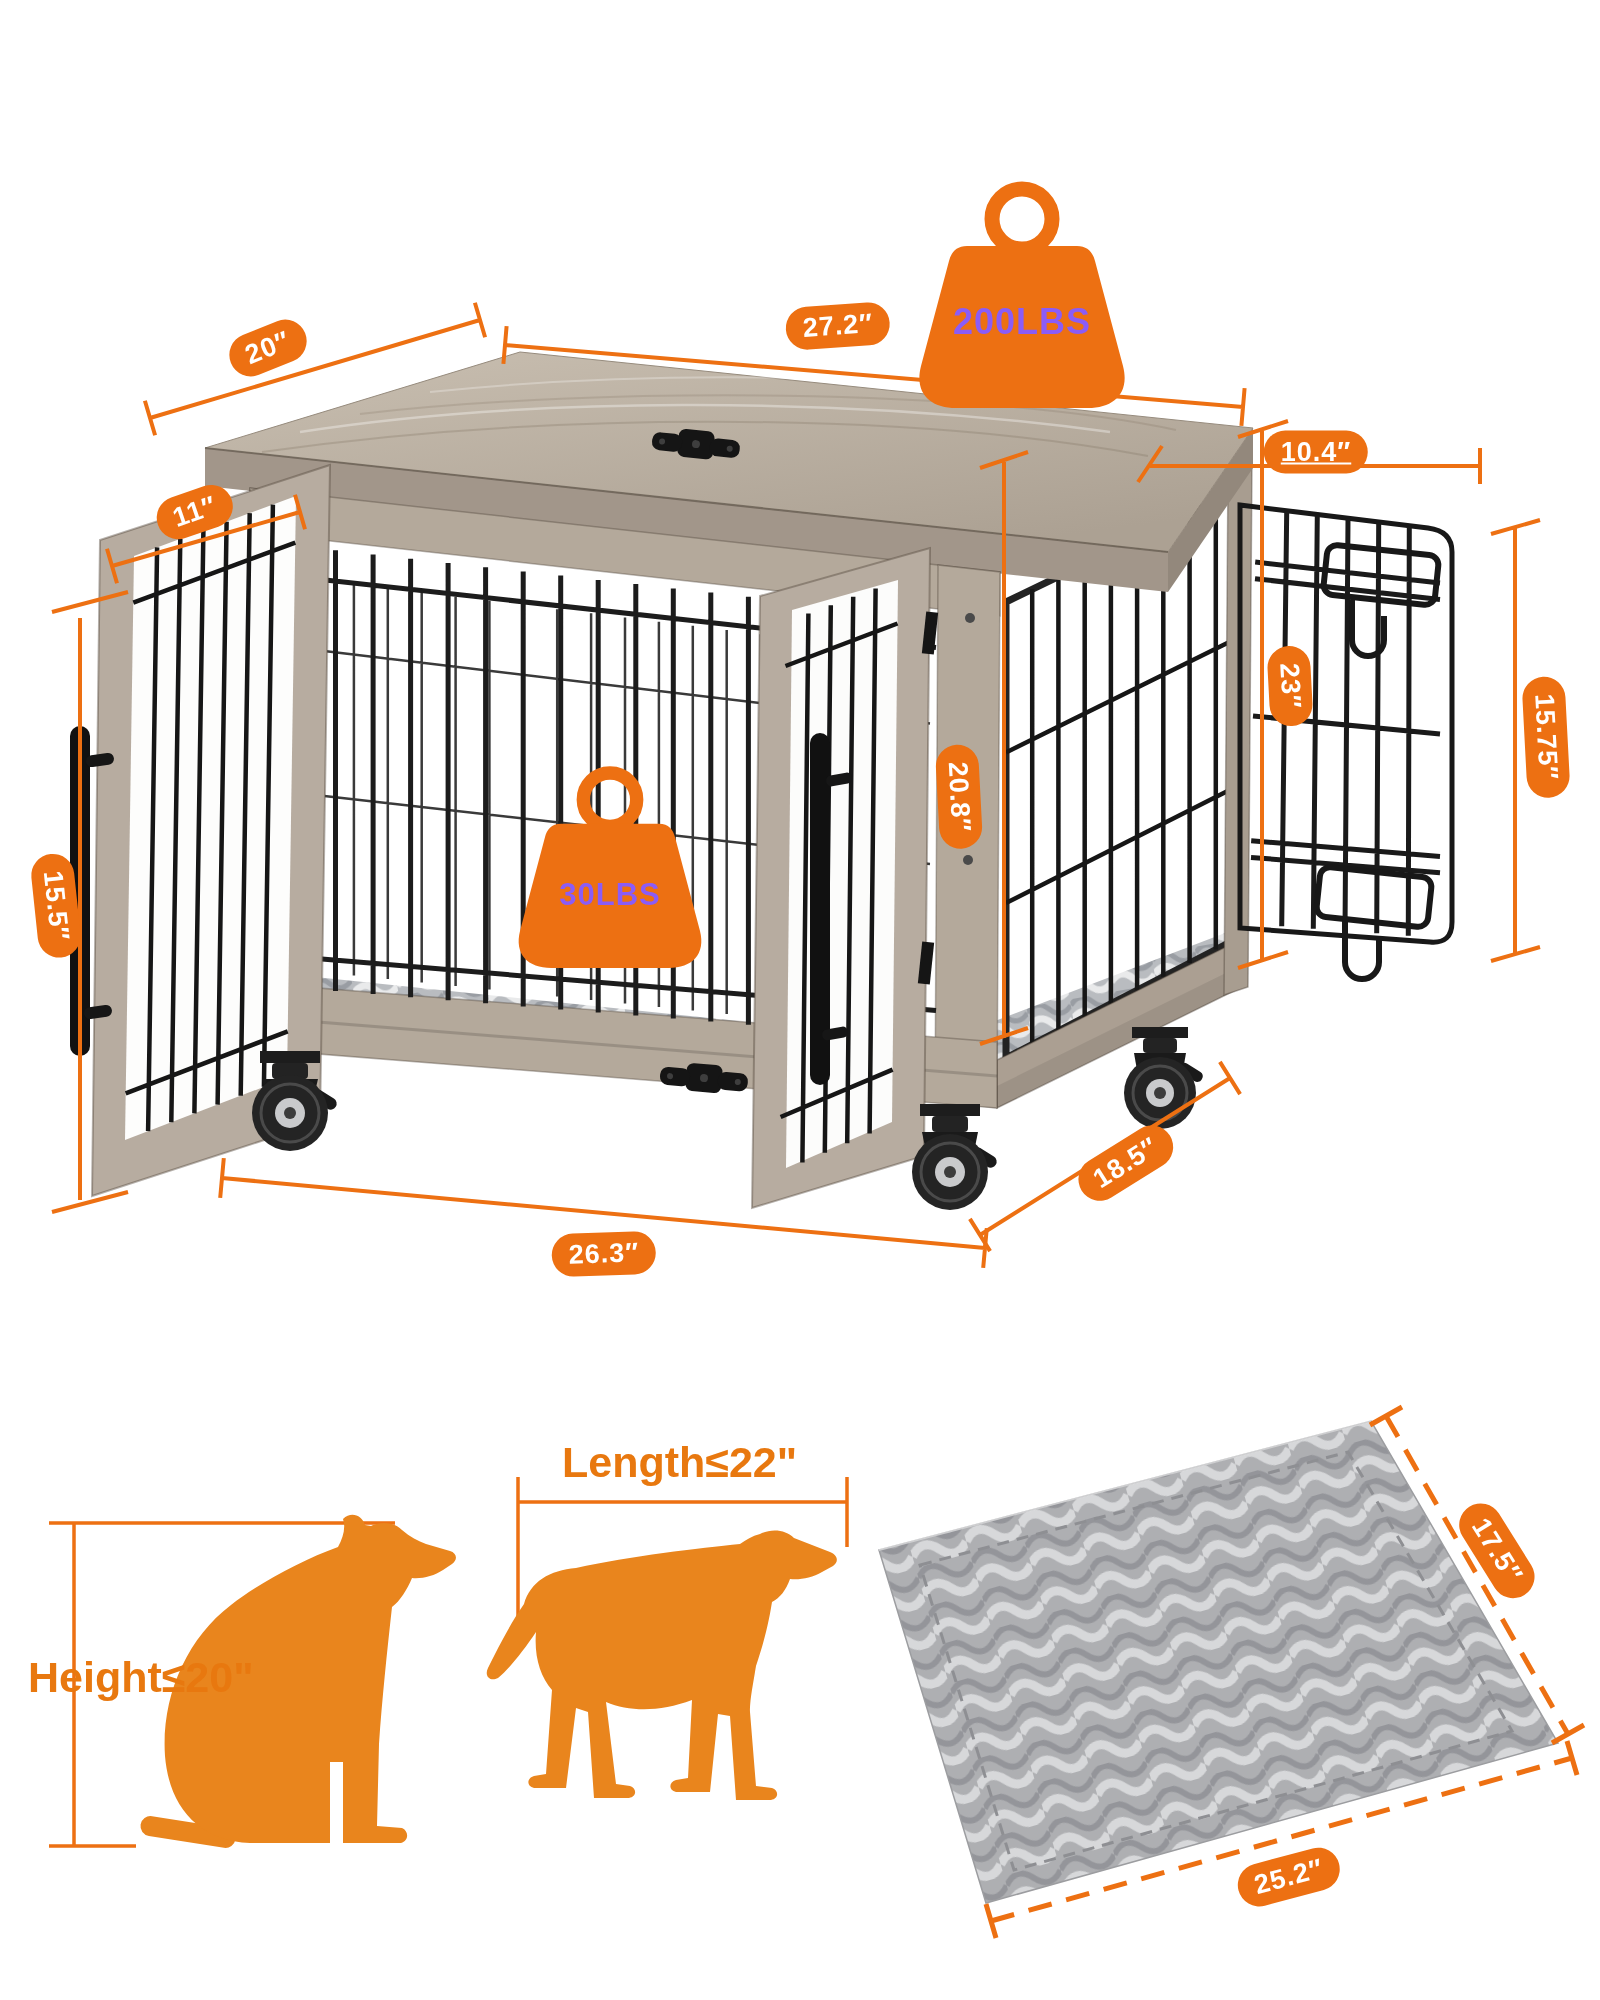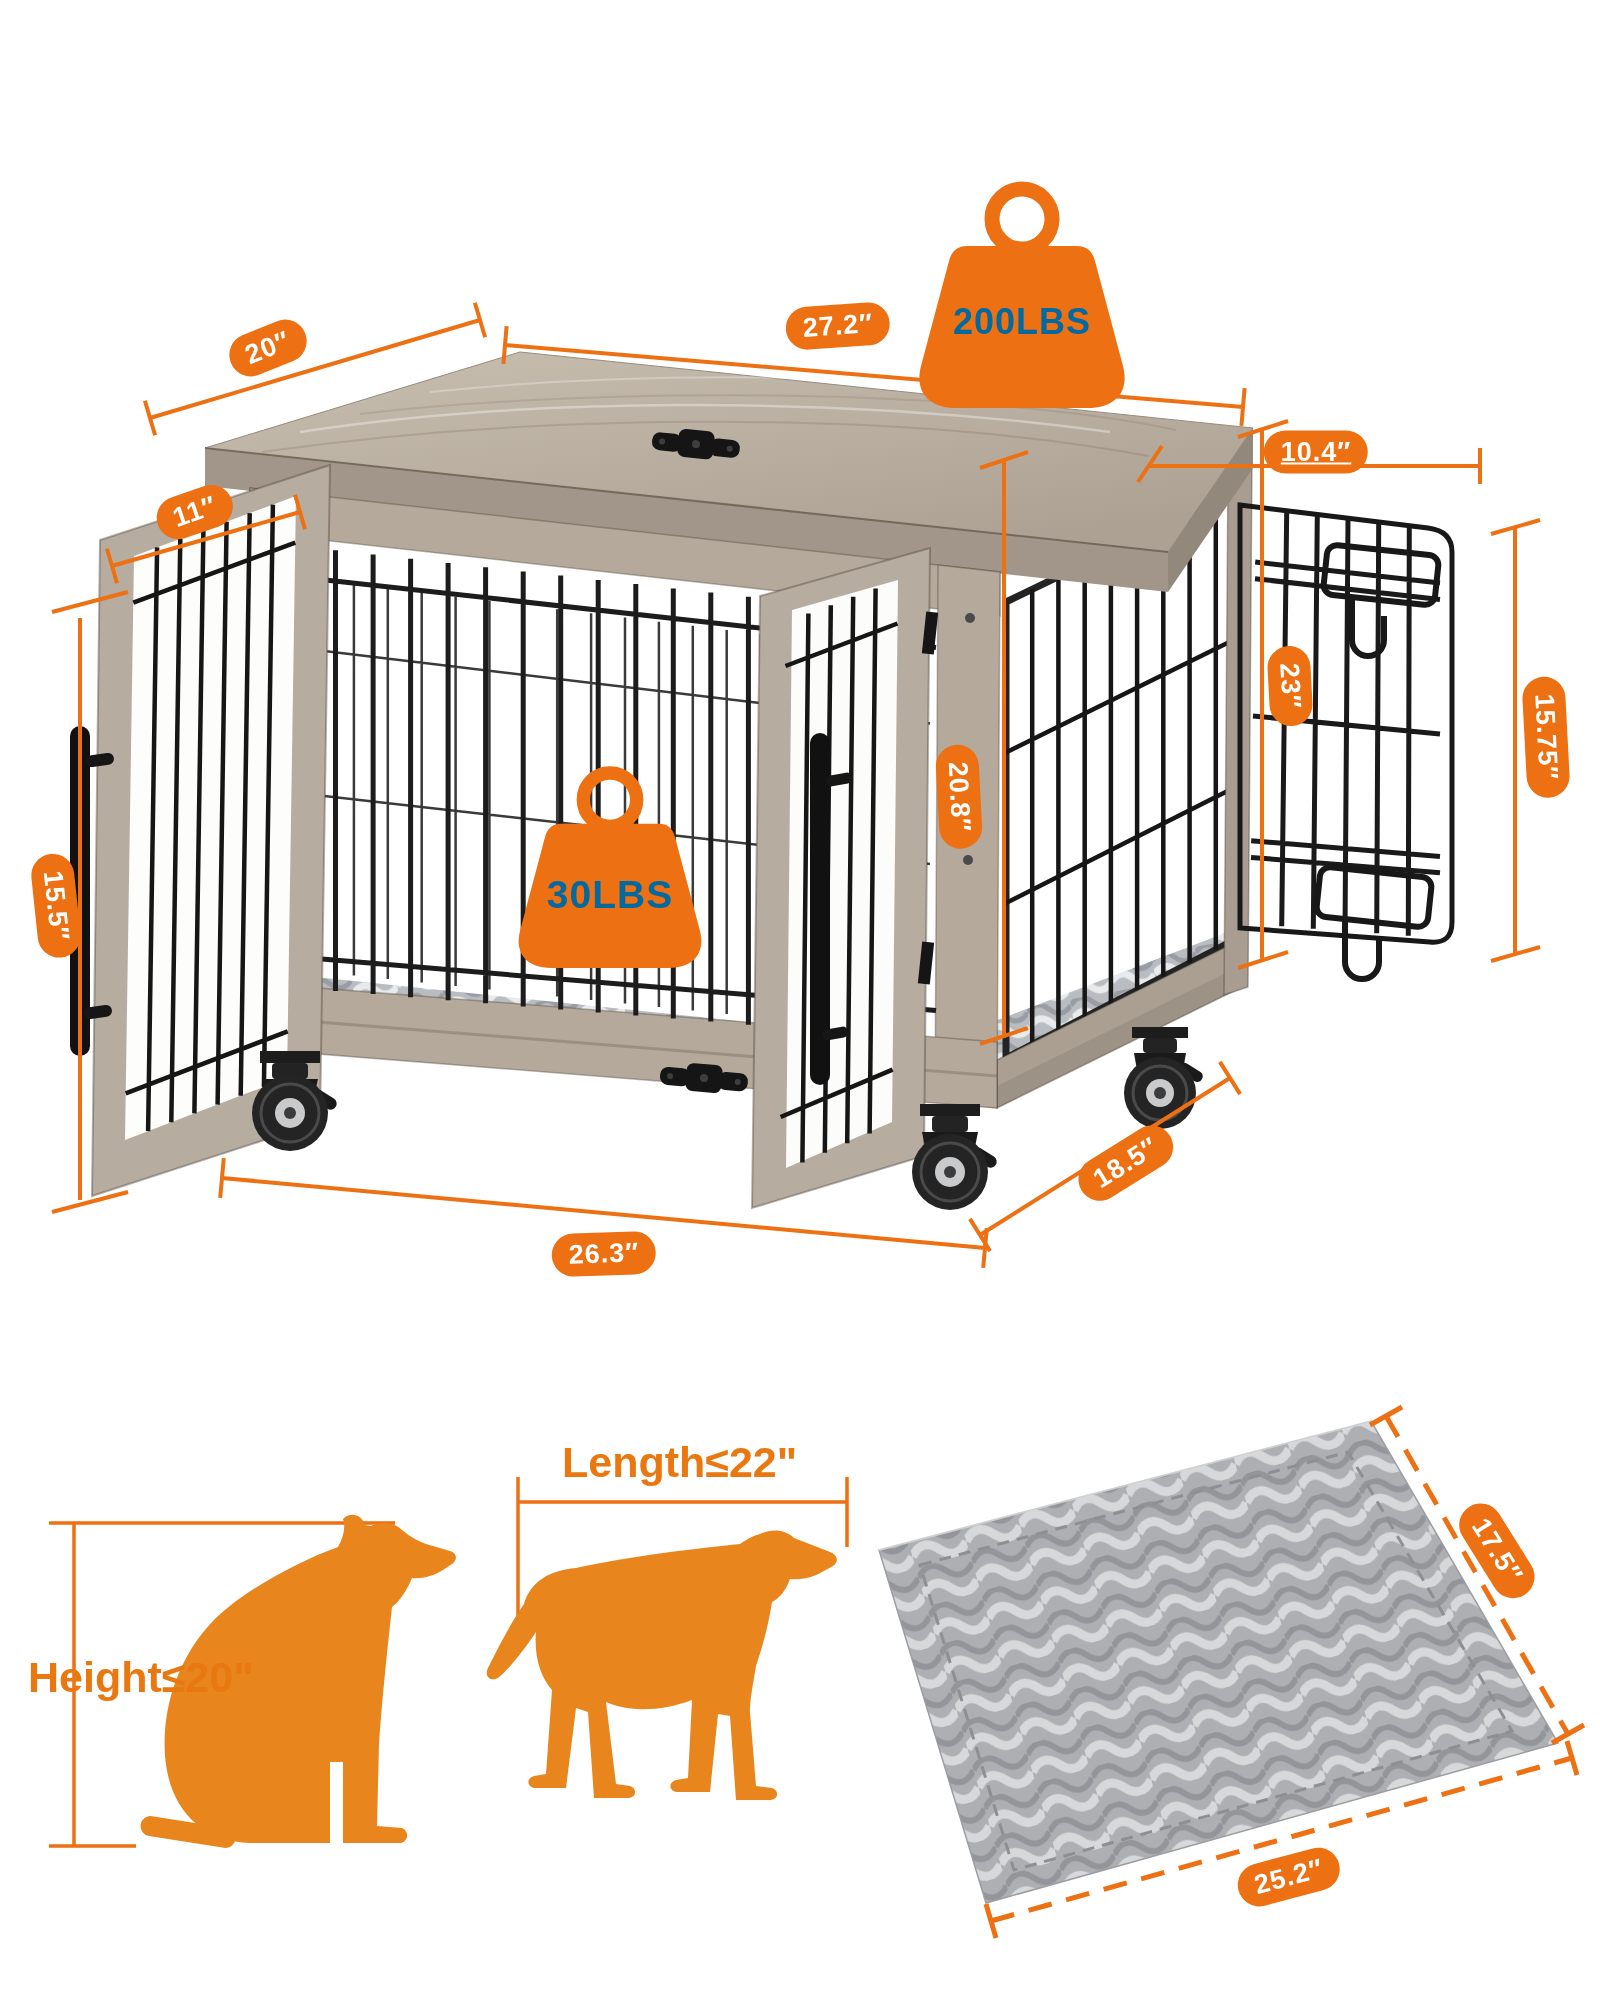--- a/index.html
+++ b/index.html
@@ -19,25 +19,25 @@
   .p-door-height{left:56px;top:906px;--r:84deg;}
   .p-side-open-width{left:1316px;top:452px;text-decoration:underline;--r:0deg;}
   .p-side-inner-h{left:1290px;top:686px;--r:87deg;}
   .p-front-inner-h{left:959px;top:797px;--r:87deg;}
   .p-side-door-h{left:1546px;top:737px;--r:87deg;}
   .p-base-depth{left:1126px;top:1163px;--r:-32deg;}
   .p-base-width{left:604px;top:1254px;--r:-2deg;}
   .p-pad-depth{left:1497px;top:1551px;--r:58deg;}
   .p-pad-width{left:1289px;top:1877px;--r:-15deg;}
   .wtext{
-    position:absolute;color:#0369a1;font-weight:bold;letter-spacing:1px;white-space:nowrap;
+    position:absolute;color:#8b5cf6;font-weight:bold;letter-spacing:1px;white-space:nowrap;
     transform:translate(-50%,-50%);
   }
   .w-200{left:1022px;top:322px;font-size:36px;}
-  .w-30{left:610px;top:895px;font-size:39px;}
+  .w-30{left:610px;top:895px;font-size:31px;}
   .guide{
     position:absolute;color:#E8780F;font-weight:bold;font-size:43px;white-space:nowrap;
     transform:translateY(-50%);letter-spacing:0px;
   }
   .g-height{left:28px;top:1677px;}
   .g-length{left:562px;top:1462px;}
 </style>
 </head>
 <body>
 

